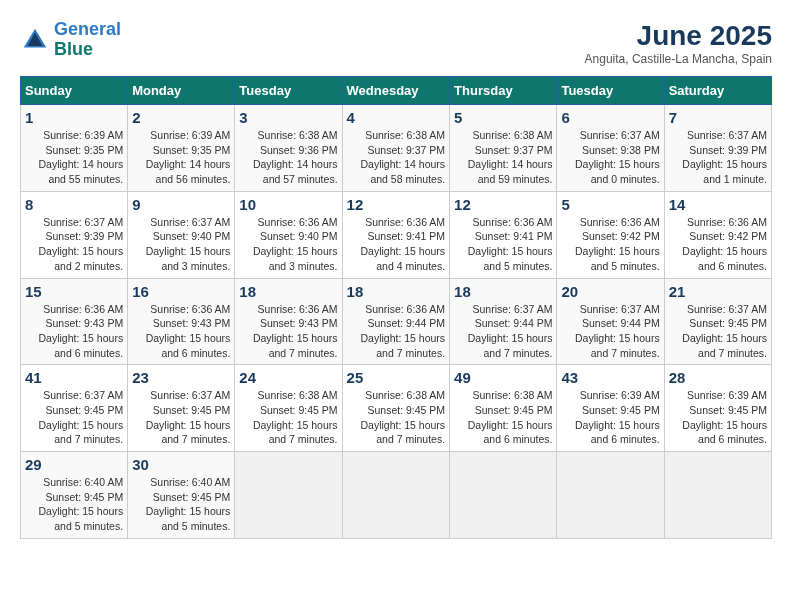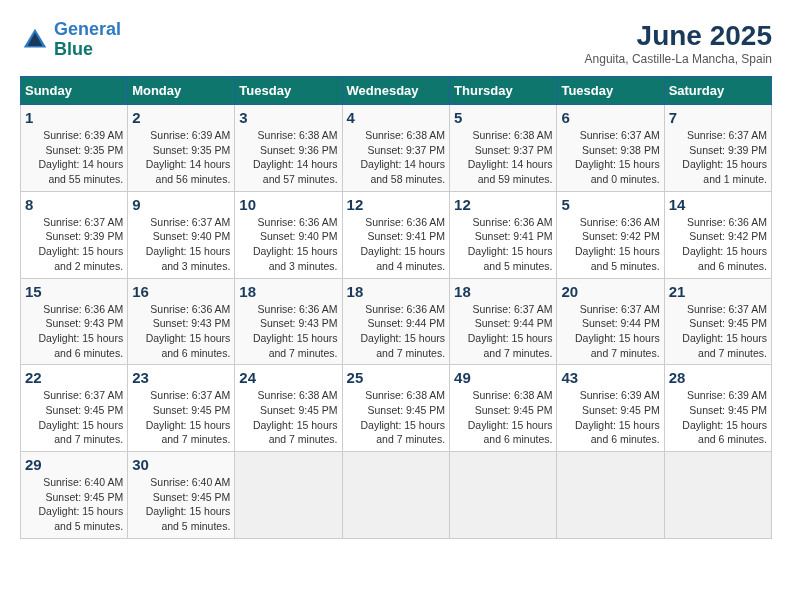--- a/index.html
+++ b/index.html
@@ -206,21 +206,21 @@
           <span class="day-num">20</span>
           <div class="day-detail">Sunrise: 6:37 AM<br>Sunset: 9:44 PM<br>Daylight: 15 hours<br>and 7 minutes.</div>
         </td>
         <td>
           <span class="day-num">21</span>
           <div class="day-detail">Sunrise: 6:37 AM<br>Sunset: 9:45 PM<br>Daylight: 15 hours<br>and 7 minutes.</div>
         </td>
       </tr>
       <tr>
         <td>
-          <span class="day-num">22</span>
+          <span class="day-num">41</span>
           <div class="day-detail">Sunrise: 6:37 AM<br>Sunset: 9:45 PM<br>Daylight: 15 hours<br>and 7 minutes.</div>
         </td>
         <td>
           <span class="day-num">23</span>
           <div class="day-detail">Sunrise: 6:37 AM<br>Sunset: 9:45 PM<br>Daylight: 15 hours<br>and 7 minutes.</div>
         </td>
         <td>
           <span class="day-num">24</span>
           <div class="day-detail">Sunrise: 6:38 AM<br>Sunset: 9:45 PM<br>Daylight: 15 hours<br>and 7 minutes.</div>
         </td>

